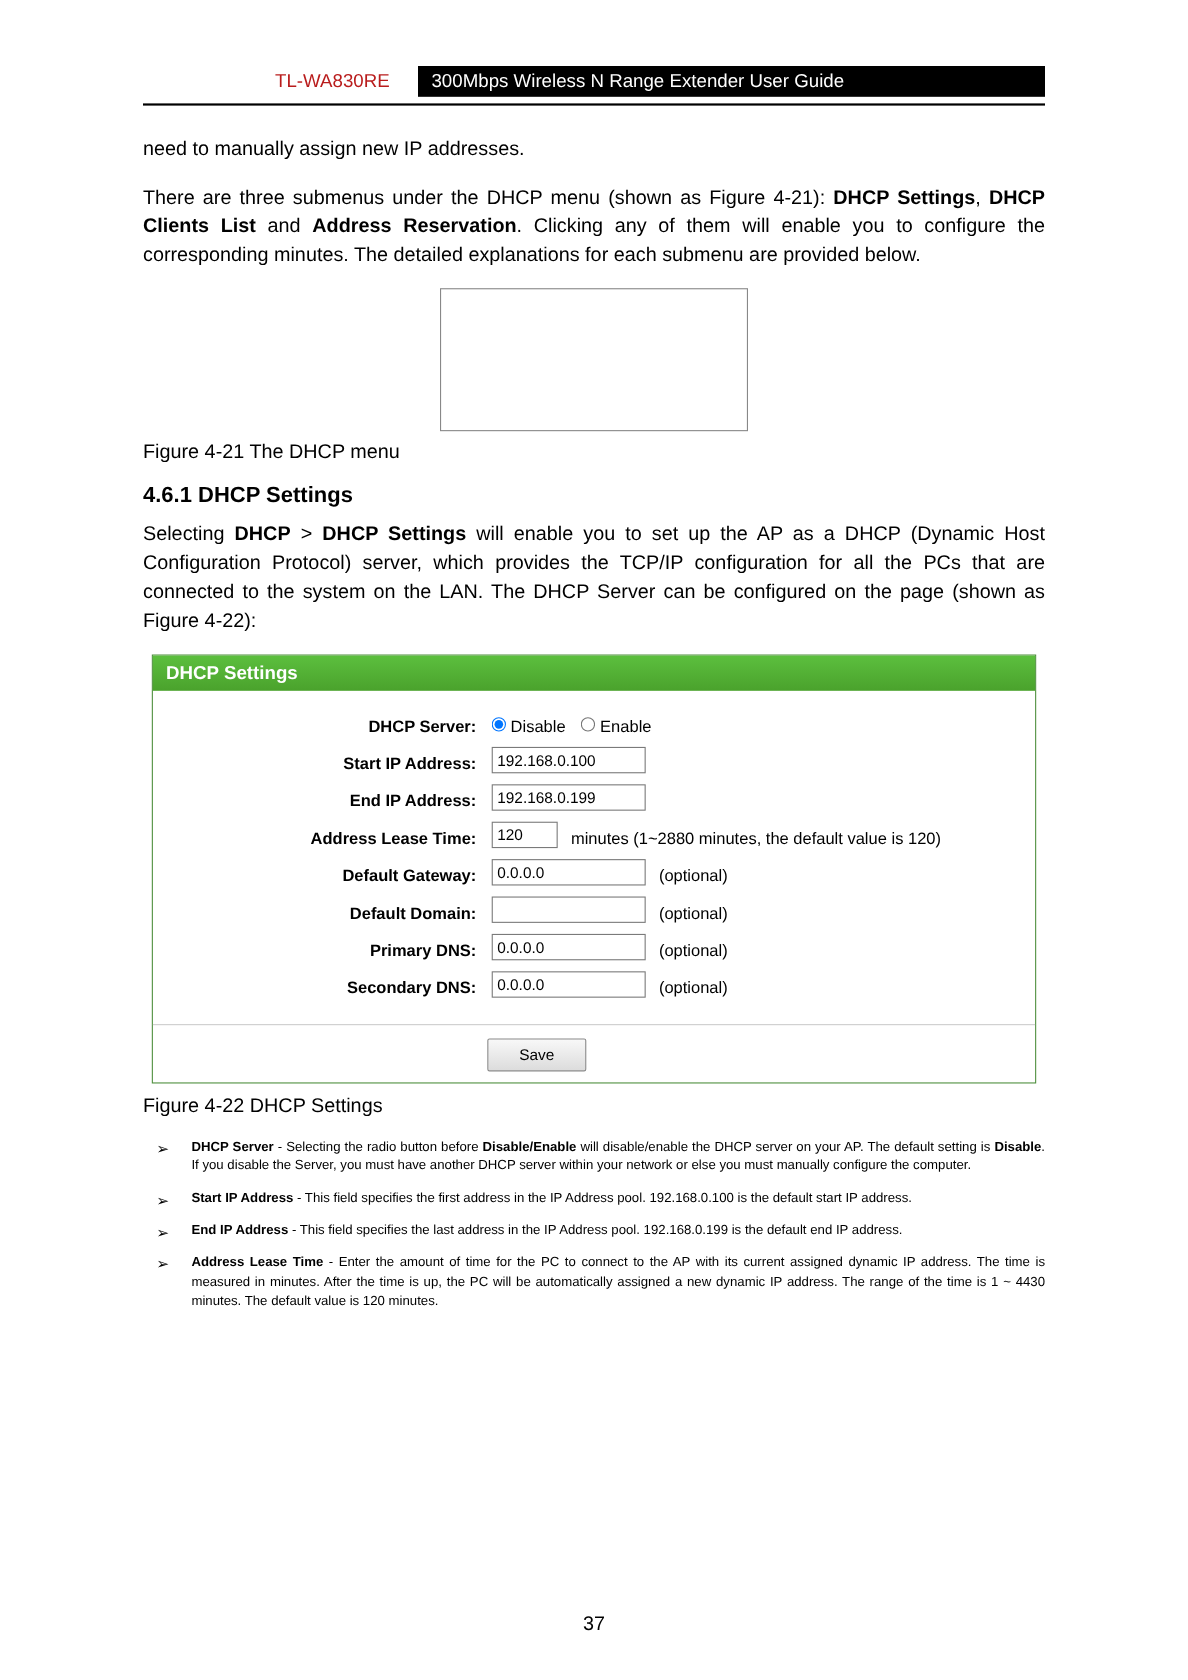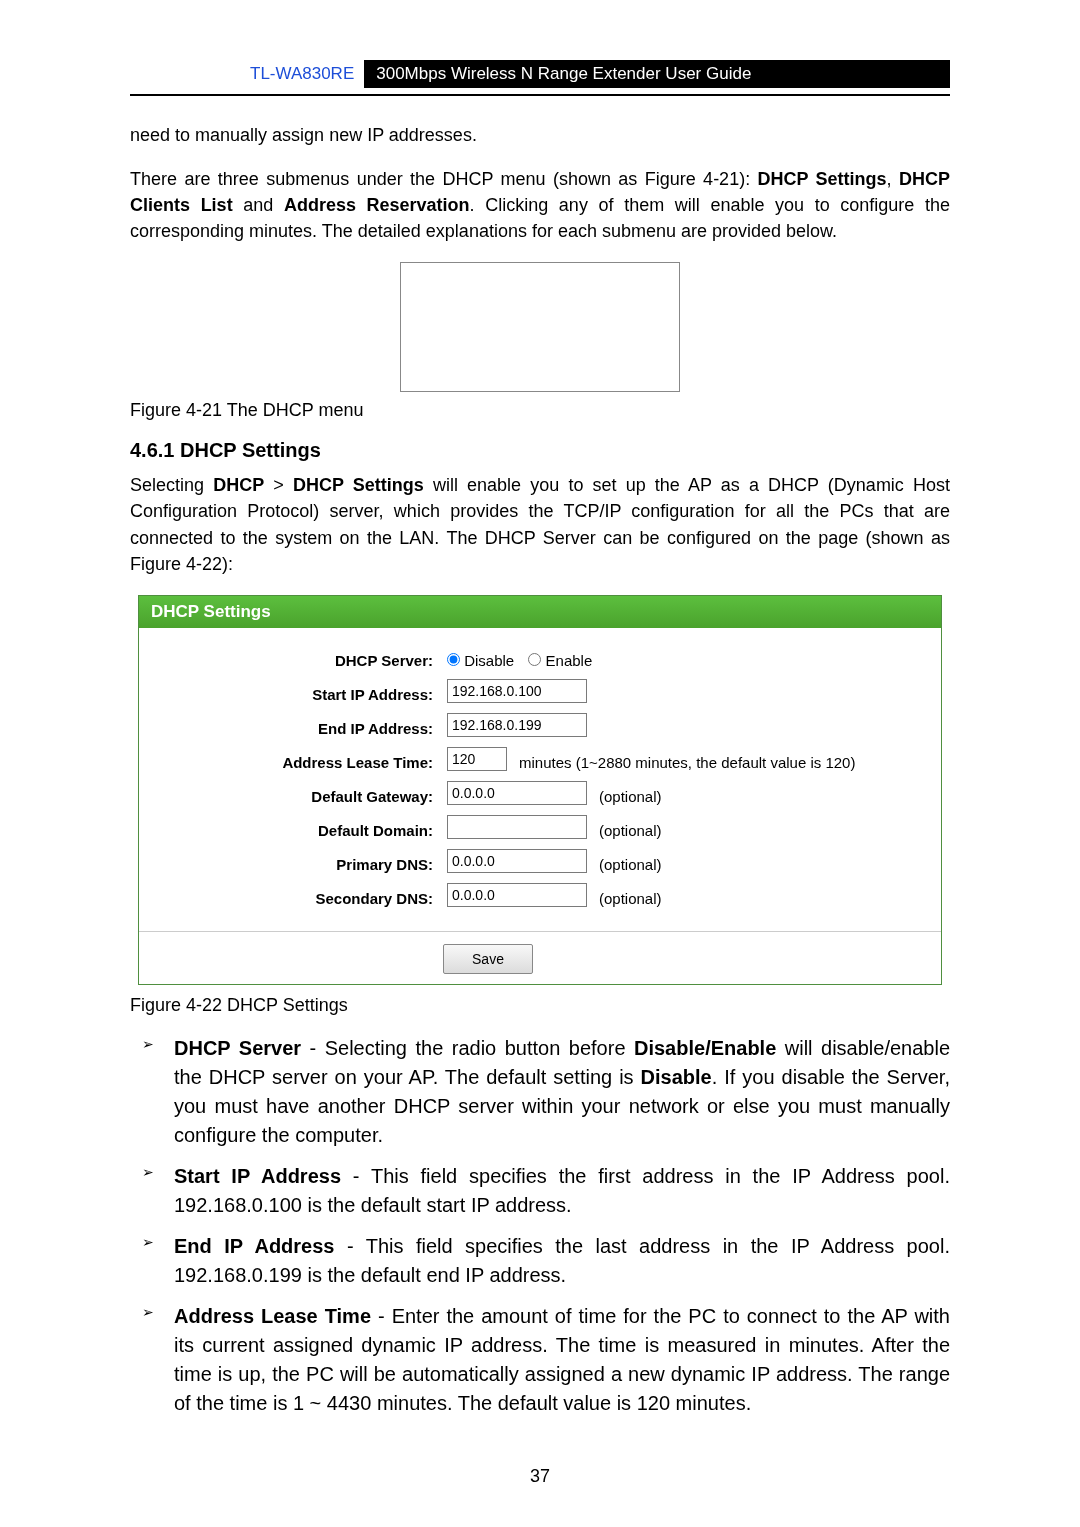--- a/index.html
+++ b/index.html
@@ -15,29 +15,30 @@
     padding: 60px 130px 0 130px;
   }
   .header-bar {
     display: flex;
     align-items: stretch;
     margin-bottom: 6px;
   }
   .header-model {
     padding: 4px 10px 4px 120px;
     font-size: 17px;
-    color: #1d4ed8;
+    color: #b91c1c;
     background: #fff;
   }
   .header-title {
     flex: 1;
     background: #000;
     color: #fff;
     padding: 4px 12px;
     font-size: 17px;
+    margin-left: 16px;
   }
   .hr-thick {
     border: none;
     border-top: 2px solid #000;
     margin-bottom: 26px;
   }
   .body-text {
     font-size: 18px;
     line-height: 1.45;
     text-align: justify;
@@ -112,21 +113,21 @@
     border-radius: 2px;
     cursor: pointer;
   }
   ul.bullets {
     list-style: none;
     padding-left: 6px;
   }
   ul.bullets > li {
     position: relative;
     padding-left: 38px;
-    font-size: 20px;
+    font-size: 12px;
     line-height: 1.45;
     text-align: justify;
     margin-bottom: 12px;
   }
   ul.bullets > li::before {
     content: "➢";
     position: absolute;
     left: 6px;
     top: 0;
     font-size: 14px;

